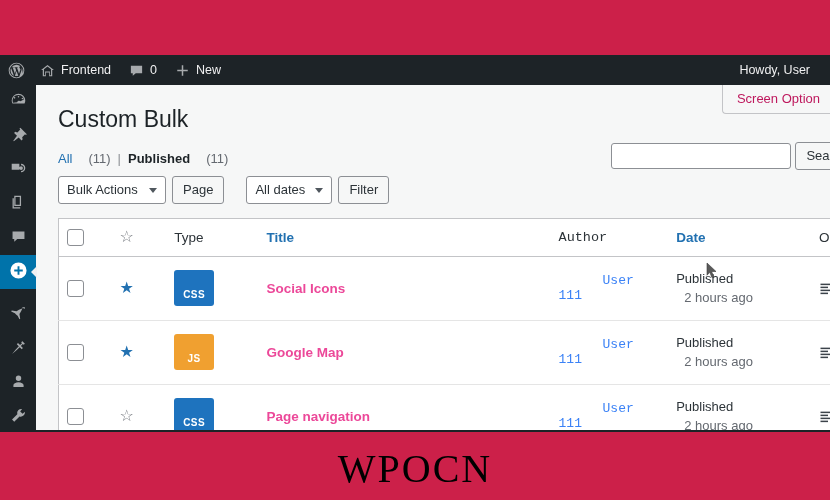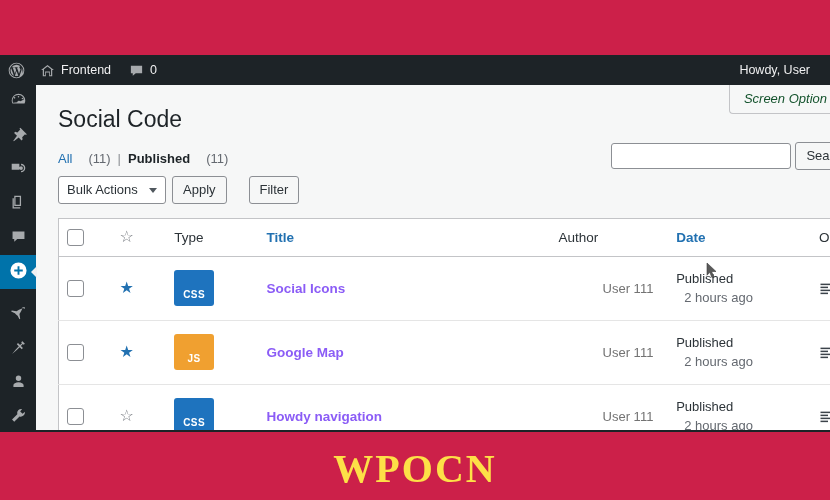--- a/index.html
+++ b/index.html
@@ -23,25 +23,25 @@
   }
   .watermark {
     position: absolute;
     left: 0;
     right: 0;
     top: 436px;
     height: 64px;
     display: flex;
     align-items: center;
     justify-content: center;
-    color: #fde047;
+    color: #000000;
     font-family: "Liberation Serif", serif;
     font-size: 40px;
     letter-spacing: 2px;
-    font-weight: 700;
+    font-weight: 400;
   }
 
   
   .wp-window {
     position: absolute;
     left: 0;
     top: 55px;
     width: 830px;
     height: 377px;
     background: #1d2327;
@@ -134,25 +134,24 @@
     right: 0;
     top: 0;
     z-index: 10;
   }
   .screen-options-tab {
     background: #f6f7f7;
     border: 1px solid #c3c4c7;
     border-top: none;
     border-right: none;
     border-radius: 0 0 0 4px;
-    padding: 6px 3px 7px 14px;
+    padding: 6px 10px 7px 14px;
     font-size: 13px;
-    color: #14532d;
+    color: #be185d;
     white-space: nowrap;
-    font-style: italic;
   }
 
   .page-title {
     margin: 0;
     padding: 20px 0 10px 0;
     font-size: 23px;
     font-weight: 400;
     line-height: 1.3;
     color: #1d2327;
   }
@@ -269,21 +268,21 @@
     vertical-align: middle;
     color: #2c3338;
   }
   .wp-list-table tbody tr:nth-child(odd) { background: #ffffff; }
   .wp-list-table tbody tr:nth-child(even) { background: #ffffff; }
 
   .col-cb { width: 34px; }
   .col-star { width: 36px; }
   .col-type { width: 72px; }
   .col-title { width: 262px; }
-  .col-author { width: 96px; }
+  .col-author { width: 96px; font-family: Liberation Mono, monospace; }
   .col-date { width: 120px; }
   .col-options { width: 180px; }
 
   .cb-box {
     width: 15px; height: 15px;
     border: 1px solid #8c8f94;
     border-radius: 3px;
     background: #ffffff;
     display: block;
   }
@@ -301,27 +300,27 @@
     border-radius: 3px;
     font-size: 10px;
     font-weight: 700;
     letter-spacing: 0.4px;
     color: #ffffff;
     padding: 19px 0 6px;
     text-transform: uppercase;
   }
 
   .row-title {
-    color: #8b5cf6;
+    color: #ec4899;
     font-weight: 700;
     font-size: 13.5px;
     text-decoration: none;
   }
   .author-link {
-    color: #737373;
+    color: #3b82f6;
     text-decoration: none;
     font-size: 13px;
     padding-left: 44px;
   }
   .date-status { color: #2c3338; font-size: 13px; line-height: 1.5; }
   .date-ago { color: #646970; font-size: 13px; line-height: 1.5; margin-left: 8px; }
 
   .options-cell {
     display: flex;
     align-items: center;
@@ -369,20 +368,28 @@
         <span>Frontend</span>
       </div>
       <div class="ab-item">
         <span class="ab-icon">
           <svg width="15" height="15" viewBox="0 0 20 20" fill="#a7aaad">
             <path d="M2.5 3.5h15v10h-8.5l-4 3.5v-3.5h-2.5z"></path>
           </svg>
         </span>
         <span>0</span>
       </div>
+      <div class="ab-item">
+        <span class="ab-icon">
+          <svg width="15" height="15" viewBox="0 0 20 20" fill="#a7aaad">
+            <path d="M9 3h2v6h6v2h-6v6H9v-6H3V9h6z"></path>
+          </svg>
+        </span>
+        <span>New</span>
+      </div>
       <div class="ab-spacer"></div>
       <div class="ab-item ab-howdy">
         <span>Howdy, User</span>
       </div>
     </div>
 
     <div class="adminmenu">
       <div class="menu-item">
         <span>
           <svg width="17" height="17" viewBox="0 0 20 20" fill="currentColor">
@@ -457,40 +464,46 @@
 
     </div>
 
     <div class="wp-content">
       <div class="screen-meta-links">
         <div class="screen-options-tab">Screen Option</div>
       </div>
 
       <div class="content-inner">
 
-        <h1 class="page-title">Social Code</h1>
+        <h1 class="page-title">Custom Bulk</h1>
 
         <div class="subsubsub">
           <a href="#">All</a>
           <span class="count">(11)</span>
           <span class="divider">|</span>
           <span class="current-view">Published</span>
           <span class="count">(11)</span>
         </div>
 
         <div class="tablenav">
           <div class="alignleft-actions">
             <span class="select-wrap">
               <select class="wp-select">
                 <option>Bulk Actions</option>
               </select>
               <span class="caret"></span>
             </span>
-            <button class="wp-button">Apply</button>
+            <button class="wp-button">Page</button>
             <span style="display:inline-block;width:10px"></span>
+            <span class="select-wrap">
+              <select class="wp-select">
+                <option>All dates</option>
+              </select>
+              <span class="caret"></span>
+            </span>
             <button class="wp-button">Filter</button>
           </div>
 
           <div class="search-box">
             <input class="search-input" type="search" placeholder="" style="">
             <button class="wp-button">Search Custom C</button>
           </div>
 
         </div>
 
@@ -564,21 +577,21 @@
                     </span>
                   </div>
                 </td>
               </tr>
               <tr>
                 <td class="col-cb">
                   <span class="cb-box"></span>
                 </td>
                 <td class="col-star"><span class="star empty">☆</span></td>
                 <td class="col-type"><span class="type-badge" style="background: rgb(30, 115, 190);">css</span></td>
-                <td class="col-title"><a class="row-title" href="#">Howdy navigation</a></td>
+                <td class="col-title"><a class="row-title" href="#">Page navigation</a></td>
                 <td class="col-author"><a class="author-link" href="#">User 111</a></td>
                 <td class="col-date">
                   <div class="date-status">Published</div>
                   <div class="date-ago">2 hours ago</div>
                 </td>
                 <td class="col-options">
                   <div class="options-cell">
                     <span class="opt-icon">
                       <svg width="15" height="15" viewBox="0 0 20 20" fill="currentColor">
                         <rect x="2" y="3.5" width="16" height="2"></rect>

